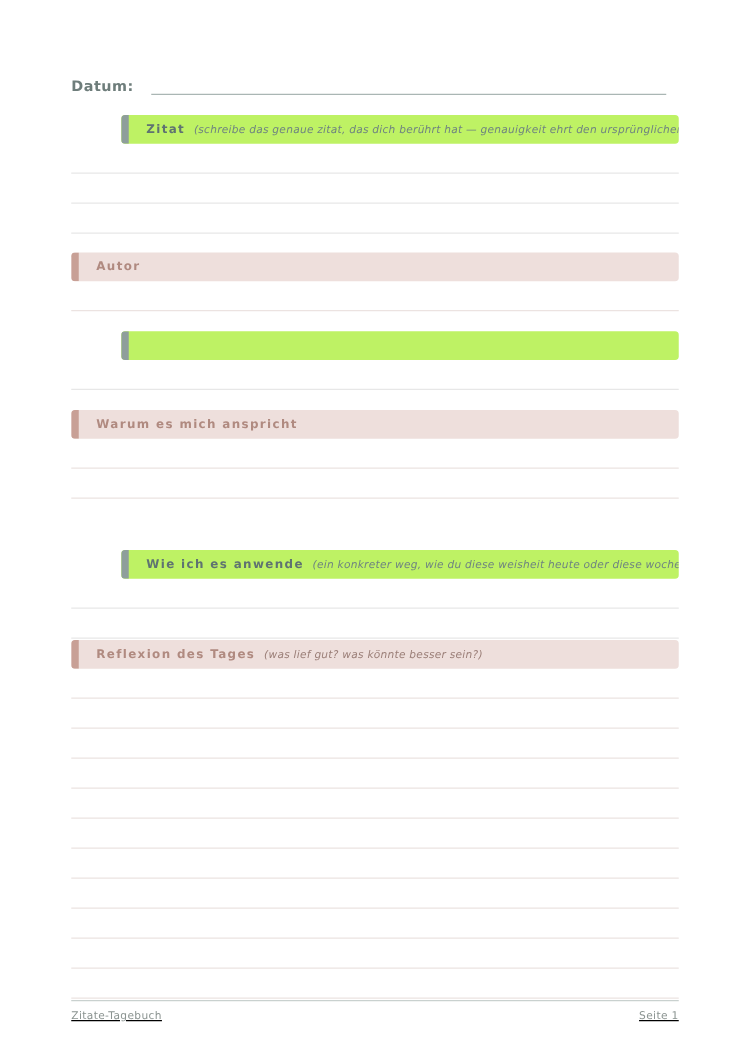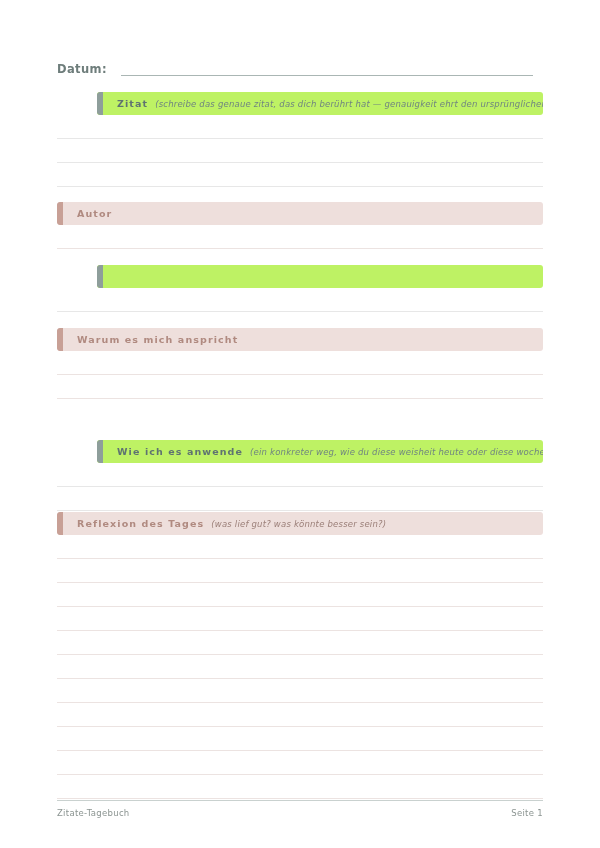--- a/index.html
+++ b/index.html
@@ -119,20 +119,21 @@
   .footer {
     position: absolute;
     left: 57px;
     top: 800px;
     width: 486px;
     border-top: 1px solid #c9d1cf;
     padding-top: 7px;
     display: flex;
     justify-content: space-between;
     align-items: center;
+    text-decoration: underline;
   }
   .footer-left, .footer-right {
     font-size: 8.5px;
     color: #8b9491;
     letter-spacing: 0.3px;
   }
 </style>
 </head>
 <body>
 

